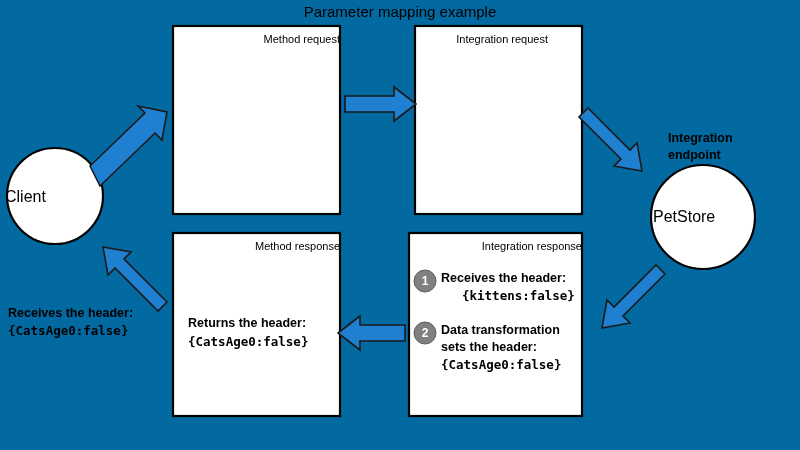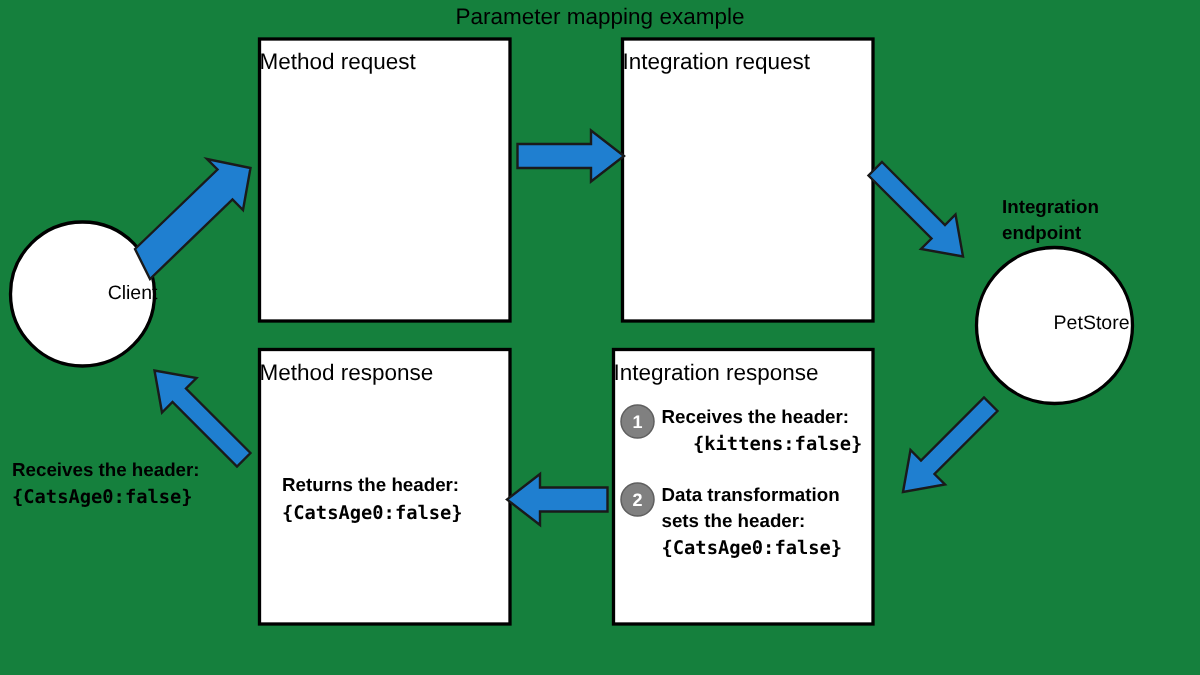--- a/index.html
+++ b/index.html
@@ -4,21 +4,21 @@
 <style>
   html, body {
     margin: 0;
     padding: 0;
     background: #ffffff;
   }
   #canvas {
     position: relative;
     width: 800px;
     height: 450px;
-    background: #15803d;
+    background: #0369a1;
     font-family: "Liberation Sans", sans-serif;
     overflow: hidden;
   }
   svg.layer {
     position: absolute;
     left: 0;
     top: 0;
     width: 800px;
     height: 450px;
   }
@@ -30,26 +30,26 @@
     white-space: pre;
   }
   #title {
     left: 0;
     top: 3px;
     width: 800px;
     text-align: center;
     font-size: 15px;
   }
   .box-title {
-    font-size: 15px;
-    text-align: left;
+    font-size: 11px;
+    text-align: right;
   }
   .node-label {
-    font-size: 13px;
-    text-align: right;
+    font-size: 16px;
+    text-align: left;
   }
   .small {
     font-size: 12.5px;
     font-weight: 600;
   }
   .small-mono {
     font-size: 12.5px;
     font-family: "DejaVu Sans Mono", monospace;
     font-weight: 600;
   }

